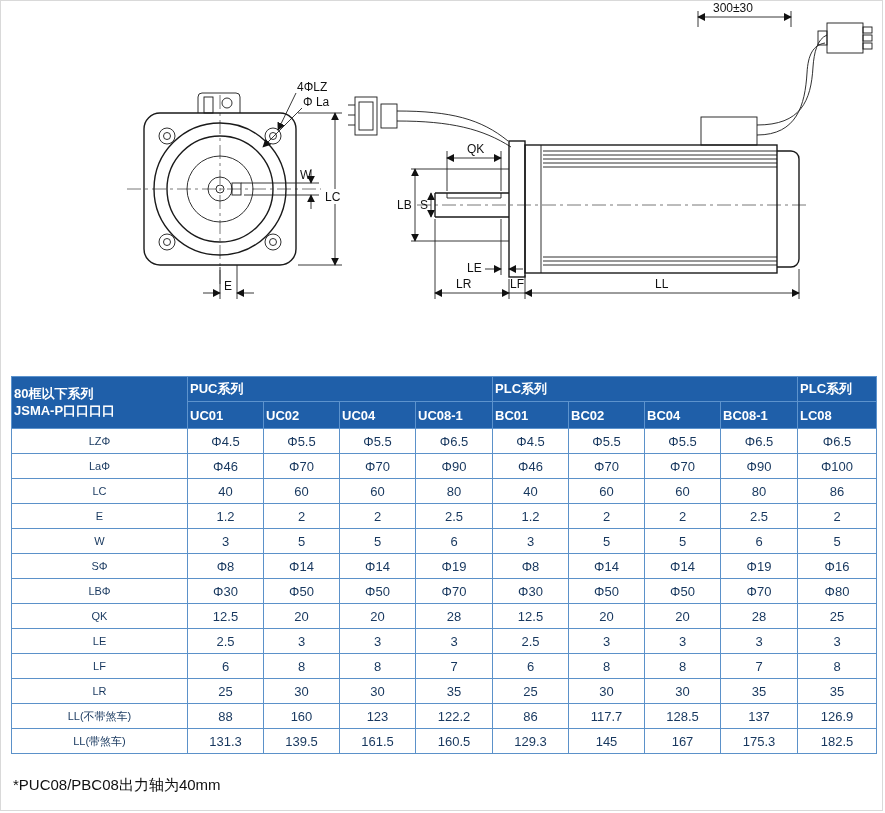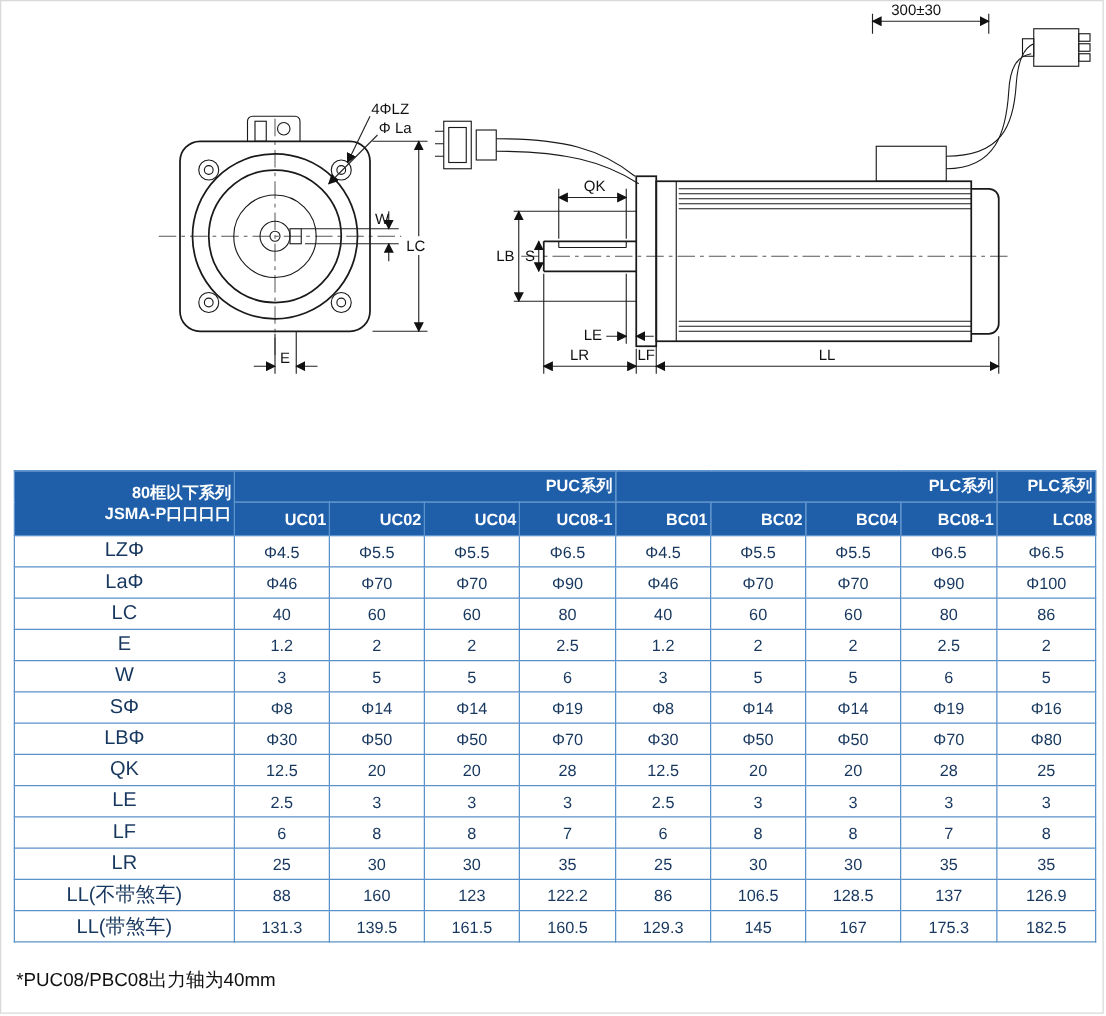--- a/index.html
+++ b/index.html
@@ -9,26 +9,26 @@
   svg{display:block;}
   .ol{stroke:#1a1a1a;fill:none;stroke-width:1.4;}
   .thin{stroke:#1a1a1a;fill:none;stroke-width:0.9;}
   .cl{stroke:#555;fill:none;stroke-width:0.8;stroke-dasharray:14 4 3 4;}
   .dim{stroke:#222;fill:none;stroke-width:0.9;}
   text.lbl{font-size:12px;fill:#111;font-family:"Liberation Sans",sans-serif;}
   
   .table-wrap{margin:10px 10px 0 10px;}
   table{border-collapse:collapse;table-layout:fixed;width:865px;border:1px solid #2e6db4;}
   thead th{background:#1f5fa9;color:#fff;font-size:13px;font-weight:bold;
-           border:1px solid #5d93cd;padding:3px 2px;text-align:right;}
+           border:1px solid #5d93cd;padding:3px 2px;text-align:left;}
   thead tr.model-row th{height:20px;}
   th.series{line-height:1.25;}
   tbody td{border:1px solid #5b91c9;color:#17375e;font-size:13px;text-align:center;
            height:22px;padding:1px 2px;background:#fff;}
-  td.param{font-size:16px;}
+  td.param{font-size:11px;}
   
   .footnotes{margin:20px 0 0 12px;font-size:15px;color:#111;}
   .footnotes div{line-height:22px;}
 </style>
 </head>
 <body>
 
 <div class="page">
 
   <svg width="885" height="365" viewBox="0 0 885 365">
@@ -338,21 +338,21 @@
             <td>35</td>
             <td>35</td>
           </tr>
           <tr>
             <td class="param">LL(不带煞车)</td>
             <td>88</td>
             <td>160</td>
             <td>123</td>
             <td>122.2</td>
             <td>86</td>
-            <td>106.5</td>
+            <td>117.7</td>
             <td>128.5</td>
             <td>137</td>
             <td>126.9</td>
           </tr>
           <tr>
             <td class="param">LL(带煞车)</td>
             <td>131.3</td>
             <td>139.5</td>
             <td>161.5</td>
             <td>160.5</td>

